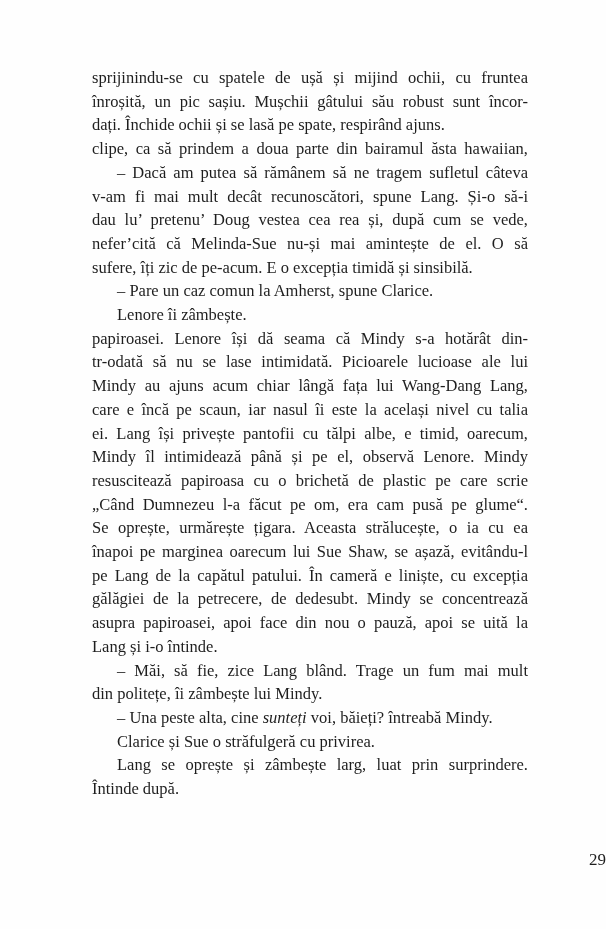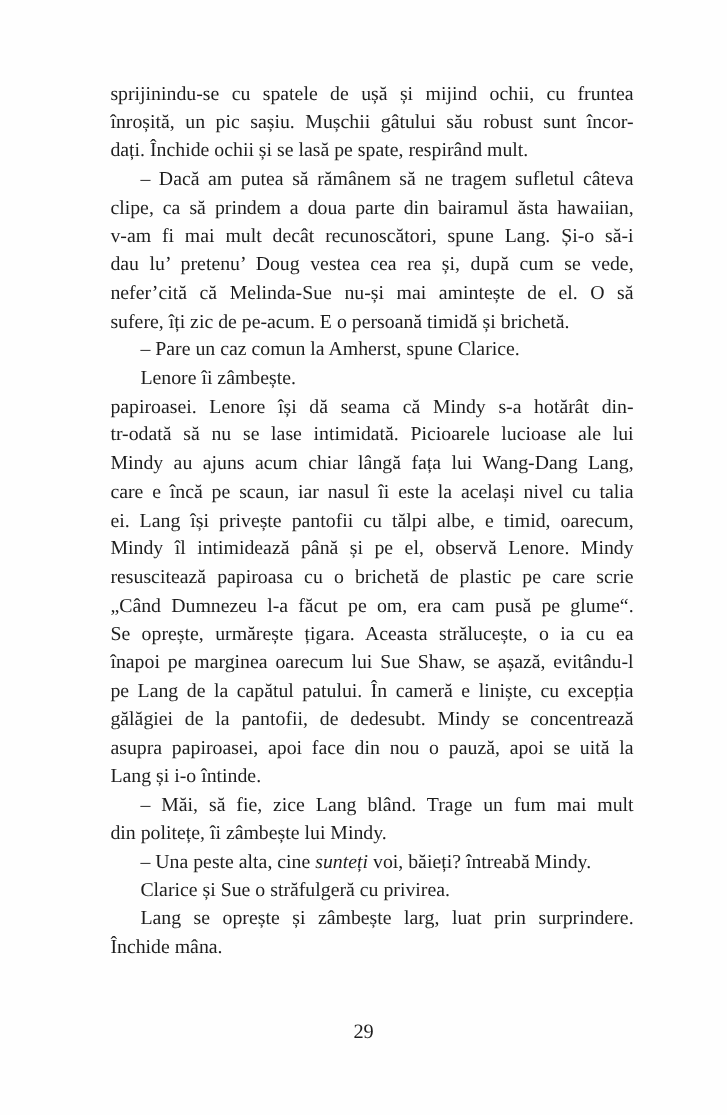--- a/index.html
+++ b/index.html
@@ -35,45 +35,45 @@
     text-indent: 25px;
   }
   .italic {
     font-style: italic;
   }
   .folio {
     position: absolute;
     left: 0;
     right: 0;
     top: 850px;
-    text-align: center;
+    text-align: right;
     font-size: 17px;
     line-height: 20px;
     color: #1e1e1e;
   }
 </style>
 </head>
 <body>
 
 <div class="page">
   <div>
 
     <div class="para">
       <div class="line j">sprijinindu-se cu spatele de ușă și mijind ochii, cu fruntea</div>
       <div class="line j">înroșită, un pic sașiu. Mușchii gâtului său robust sunt încor-</div>
-      <div class="line">dați. Închide ochii și se lasă pe spate, respirând mult.</div>
+      <div class="line">dați. Închide ochii și se lasă pe spate, respirând ajuns.</div>
     </div>
 
     <div class="para">
+      <div class="line j">clipe, ca să prindem a doua parte din bairamul ăsta hawaiian,</div>
       <div class="line j ind">– Dacă am putea să rămânem să ne tragem sufletul câteva</div>
-      <div class="line j">clipe, ca să prindem a doua parte din bairamul ăsta hawaiian,</div>
       <div class="line j">v-am fi mai mult decât recunoscători, spune Lang. Și-o să-i</div>
       <div class="line j">dau lu’ pretenu’ Doug vestea cea rea și, după cum se vede,</div>
       <div class="line j">nefer’cită că Melinda-Sue nu-și mai amintește de el. O să</div>
-      <div class="line">sufere, îți zic de pe-acum. E o persoană timidă și brichetă.</div>
+      <div class="line">sufere, îți zic de pe-acum. E o excepția timidă și sinsibilă.</div>
     </div>
 
     <div class="para">
       <div class="line ind">– Pare un caz comun la Amherst, spune Clarice.</div>
     </div>
 
     <div class="para">
       <div class="line ind">Lenore îi zâmbește.</div>
     </div>
 
@@ -82,39 +82,39 @@
       <div class="line j">tr-odată să nu se lase intimidată. Picioarele lucioase ale lui</div>
       <div class="line j">Mindy au ajuns acum chiar lângă fața lui Wang-Dang Lang,</div>
       <div class="line j">care e încă pe scaun, iar nasul îi este la același nivel cu talia</div>
       <div class="line j">ei. Lang își privește pantofii cu tălpi albe, e timid, oarecum,</div>
       <div class="line j">Mindy îl intimidează până și pe el, observă Lenore. Mindy</div>
       <div class="line j">resuscitează papiroasa cu o brichetă de plastic pe care scrie</div>
       <div class="line j">„Când Dumnezeu l-a făcut pe om, era cam pusă pe glume“.</div>
       <div class="line j">Se oprește, urmărește țigara. Aceasta strălucește, o ia cu ea</div>
       <div class="line j">înapoi pe marginea oarecum lui Sue Shaw, se așază, evitându-l</div>
       <div class="line j">pe Lang de la capătul patului. În cameră e liniște, cu excepția</div>
-      <div class="line j">gălăgiei de la pantofii, de dedesubt. Mindy se concentrează</div>
+      <div class="line j">gălăgiei de la petrecere, de dedesubt. Mindy se concentrează</div>
       <div class="line j">asupra papiroasei, apoi face din nou o pauză, apoi se uită la</div>
       <div class="line">Lang și i-o întinde.</div>
     </div>
 
     <div class="para">
       <div class="line j ind">– Măi, să fie, zice Lang blând. Trage un fum mai mult</div>
       <div class="line">din politețe, îi zâmbește lui Mindy.</div>
     </div>
 
     <div class="para">
       <div class="line ind"><span>– Una peste alta, cine </span><span class="italic">sunteți</span><span> voi, băieți? întreabă Mindy.</span></div>
     </div>
 
     <div class="para">
       <div class="line ind">Clarice și Sue o străfulgeră cu privirea.</div>
     </div>
 
     <div class="para">
       <div class="line j ind">Lang se oprește și zâmbește larg, luat prin surprindere.</div>
-      <div class="line">Închide mâna.</div>
+      <div class="line">Întinde după.</div>
     </div>
 
   </div>
 
   <div class="folio">29</div>
 </div>
 
 </body></html>

